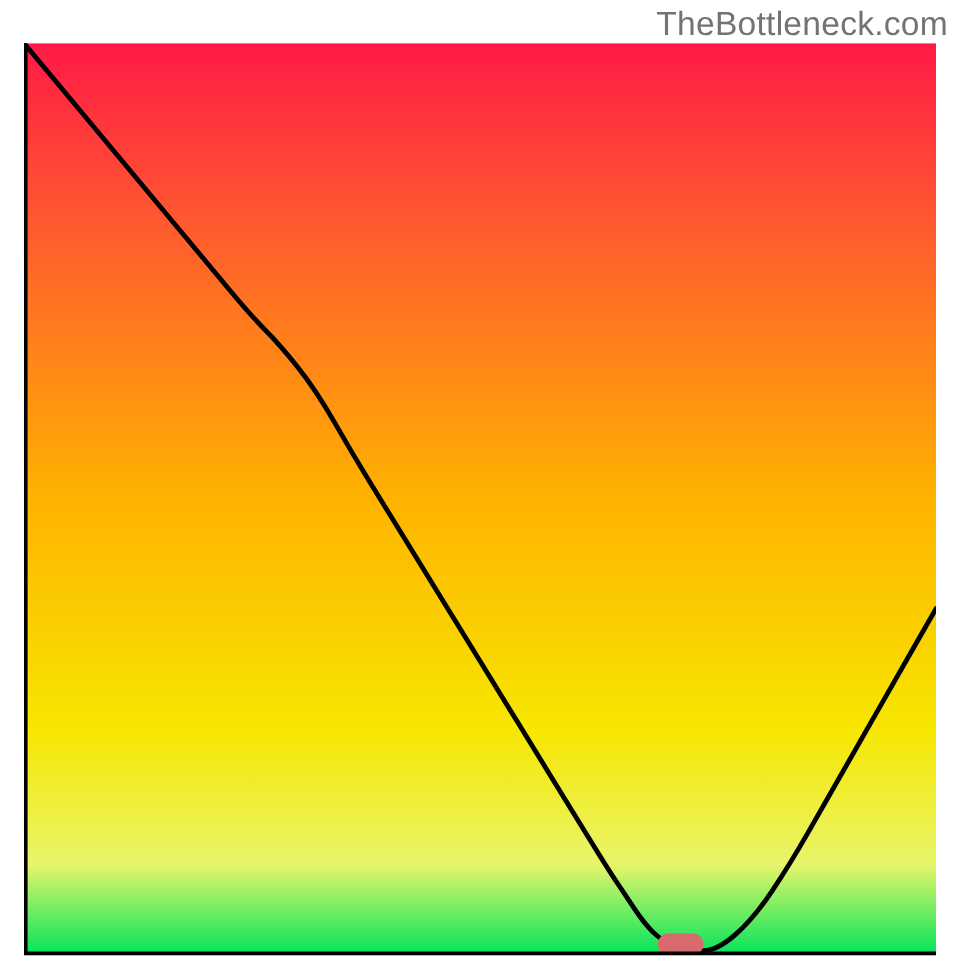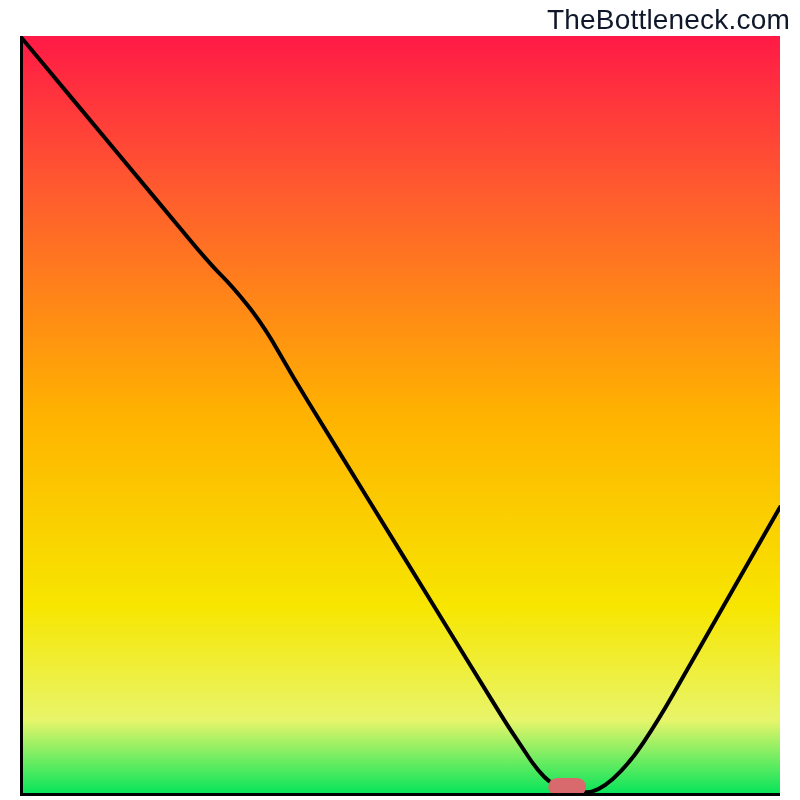--- a/index.html
+++ b/index.html
@@ -14,21 +14,21 @@
     position: relative;
     width: 800px;
     height: 800px;
   }
   .watermark {
     position: absolute;
     top: 4px;
     right: 10px;
     font-size: 28px;
     font-weight: 400;
-    color: #0f172a;
+    color: #737373;
     letter-spacing: 0.2px;
     z-index: 4;
   }
   .plot {
     position: absolute;
     left: 20px;
     top: 36px;
     width: 760px;
     height: 760px;
     box-sizing: border-box;

